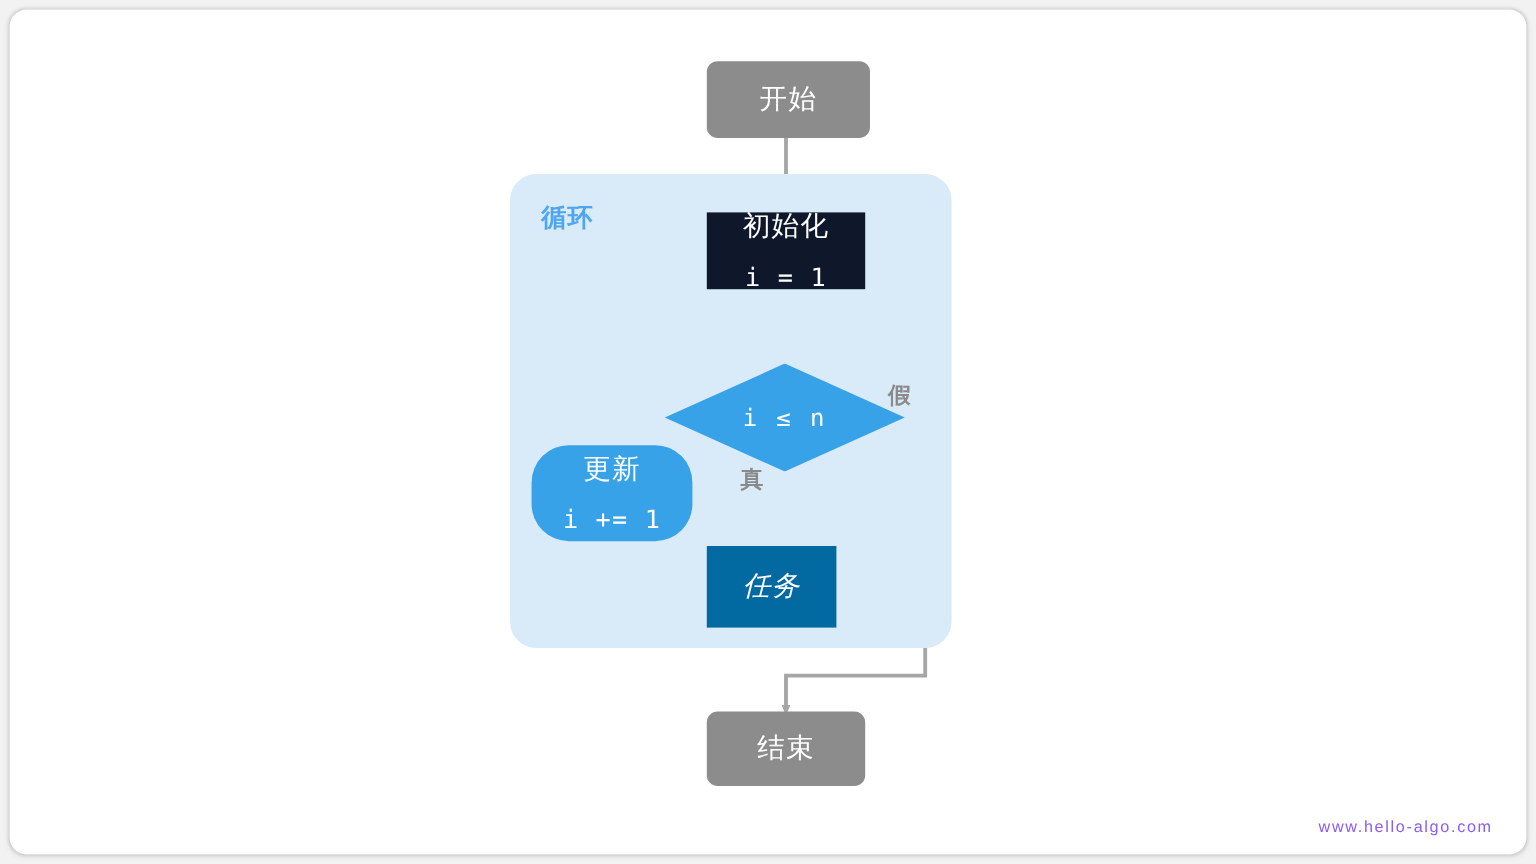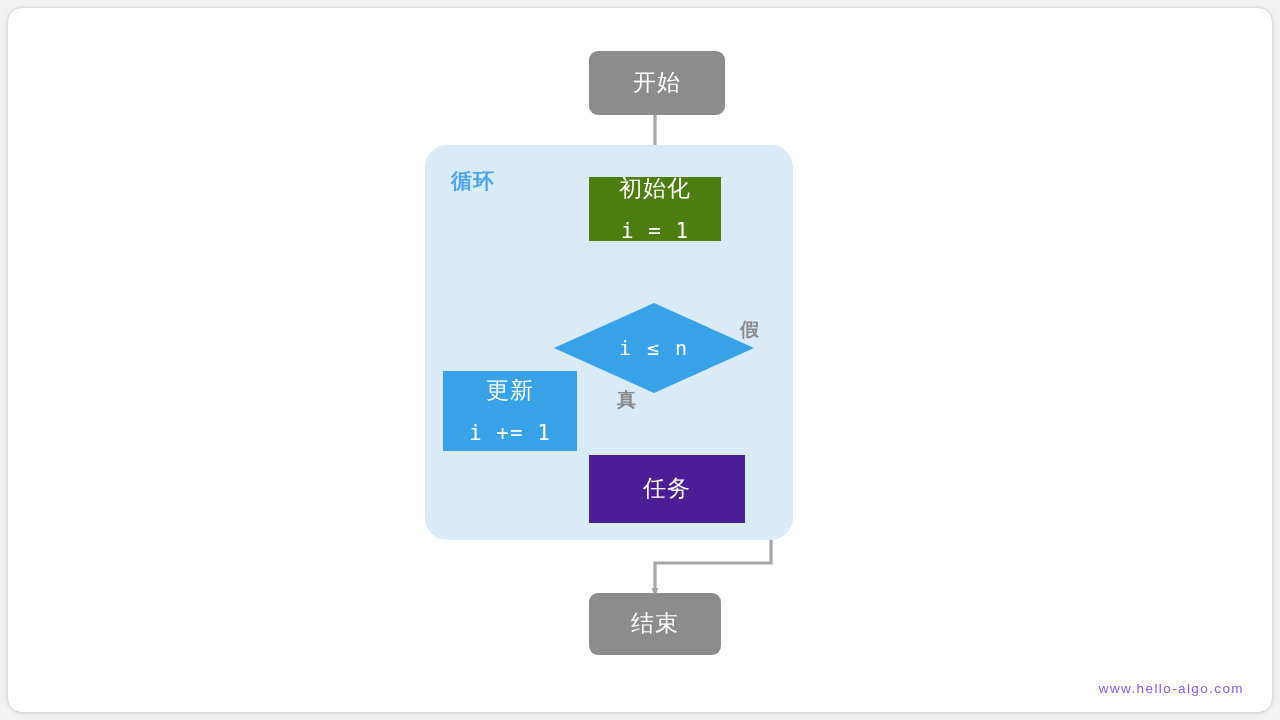--- a/index.html
+++ b/index.html
@@ -155,38 +155,38 @@
       <path d="M510,369 L510,288 L655,288"></path>
 
       <path d="M754,348 L771,348 L771,563 L655,563 L655,592" marker-end="url(#ah)"></path>
     </g>
   </svg>
 
   <div class="node terminator" style="left:589px; top:51px; width:136px; height:64px; background:#8c8c8c;">
     <span class="cn">开始</span>
   </div>
 
-  <div class="node" style="left:589px; top:177px; width:132px; height:64px; background:#4d7c0f;">
+  <div class="node" style="left:589px; top:177px; width:132px; height:64px; background:#0f172a;">
     <span class="cn">初始化</span>
     <span class="code">i = 1</span>
   </div>
 
   <div id="decision">
     <svg width="200" height="90" viewBox="0 0 200 90" xmlns="http://www.w3.org/2000/svg">
       <polygon points="100,0 200,45 100,90 0,45" fill="#37a2e8"></polygon>
     </svg>
     <div class="dtext">i ≤ n</div>
   </div>
 
-  <div class="node" style="left:443px; top:371px; width:134px; height:80px; background:#37a2e8;">
+  <div class="node" style="left:443px; top:371px; width:134px; height:80px; background:#37a2e8;border-radius:31px;">
     <span class="cn">更新</span>
     <span class="code">i += 1</span>
   </div>
 
-  <div class="node" style="left:589px; top:455px; width:156px; height:68px; background:#4c1d95;">
+  <div class="node" style="left:589px; top:455px; width:108px; height:68px; background:#0369a1;font-style:italic;">
     <span class="cn">任务</span>
   </div>
 
   <div class="node terminator" style="left:589px; top:593px; width:132px; height:62px; background:#8c8c8c;">
     <span class="cn">结束</span>
   </div>
 
   <div class="edge-label" style="left:617px; top:387px;">真</div>
 
   <div class="edge-label" style="left:740px; top:317px;">假</div>

